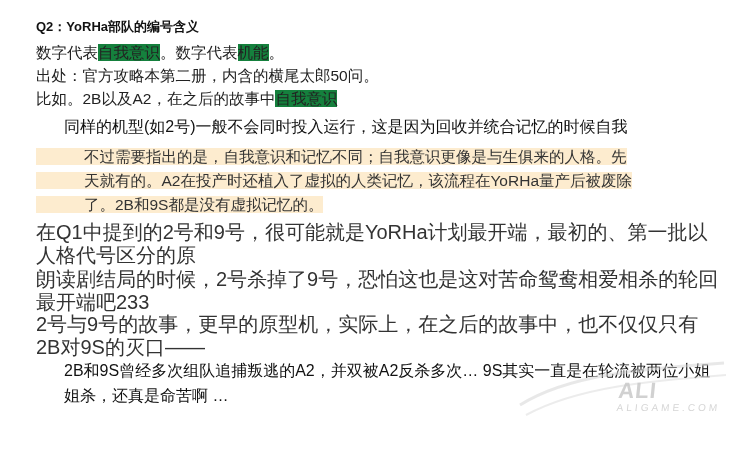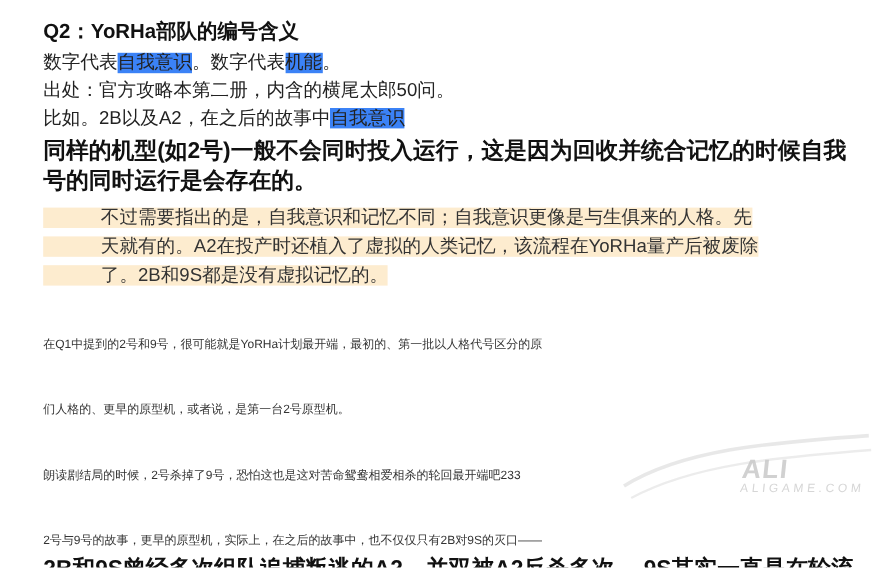--- a/index.html
+++ b/index.html
@@ -21,51 +21,51 @@
     box-sizing: border-box;
     padding: 14px 16px 0 36px;
   }
   .line {
     font-size: 15.5px;
     line-height: 23px;
     color: #222222;
     white-space: nowrap;
   }
   .title {
-    font-size: 17px;
+    font-size: 13px;
     font-weight: bold;
     color: #111111;
     line-height: 26px;
     margin-bottom: 1px;
   }
   .hl {
-    background: #3b82f6;
+    background: #15803d;
   }
   .para {
     font-size: 15.5px;
     line-height: 24px;
     color: #333333;
   }
   .para-hl {
     background: #fdeccf;
     box-decoration-break: clone;
     padding-left: 48px;
     -webkit-box-decoration-break: clone;
   }
   .block-bold {
-    font-size: 19px;
-    font-weight: bold;
+    font-size: 16px;
+    font-weight: normal;
     line-height: 25px;
     color: #111111;
+    margin-left: 28px;
   }
   .small {
-    font-size: 10px;
+    font-size: 20px;
     line-height: 22.5px;
     color: #333333;
-    margin-top: 31px;
   }
   .spacer-2 { height: 2px; }
   .spacer-4 { height: 4px; }
   .spacer-6 { height: 6px; }
 
   
   #watermark {
     position: absolute;
     right: 14px;
     bottom: 60px;
@@ -113,36 +113,34 @@
   </div>
 
   <div class="line">
     <span>比如。2B以及A2，在之后的故事中</span><span class="hl">自我意识</span>
   </div>
 
   <div class="spacer-4"></div>
 
   <div>
     <div class="block-bold">同样的机型(如2号)一般不会同时投入运行，这是因为回收并统合记忆的时候自我</div>
-    <div class="block-bold">号的同时运行是会存在的。</div>
   </div>
 
   <div class="spacer-6"></div>
 
   <div>
     <div class="para"><span class="para-hl">不过需要指出的是，自我意识和记忆不同；自我意识更像是与生俱来的人格。先</span></div>
     <div class="para"><span class="para-hl">天就有的。A2在投产时还植入了虚拟的人类记忆，该流程在YoRHa量产后被废除</span></div>
     <div class="para"><span class="para-hl">了。2B和9S都是没有虚拟记忆的。</span></div>
   </div>
 
   <div class="spacer-4"></div>
 
   <div>
     <div class="small">在Q1中提到的2号和9号，很可能就是YoRHa计划最开端，最初的、第一批以人格代号区分的原</div>
-    <div class="small">们人格的、更早的原型机，或者说，是第一台2号原型机。</div>
   </div>
 
   <div class="spacer-2"></div>
 
   <div>
     <div class="small">朗读剧结局的时候，2号杀掉了9号，恐怕这也是这对苦命鸳鸯相爱相杀的轮回最开端吧233</div>
     <div class="small">2号与9号的故事，更早的原型机，实际上，在之后的故事中，也不仅仅只有2B对9S的灭口——</div>
   </div>
 
   <div>

